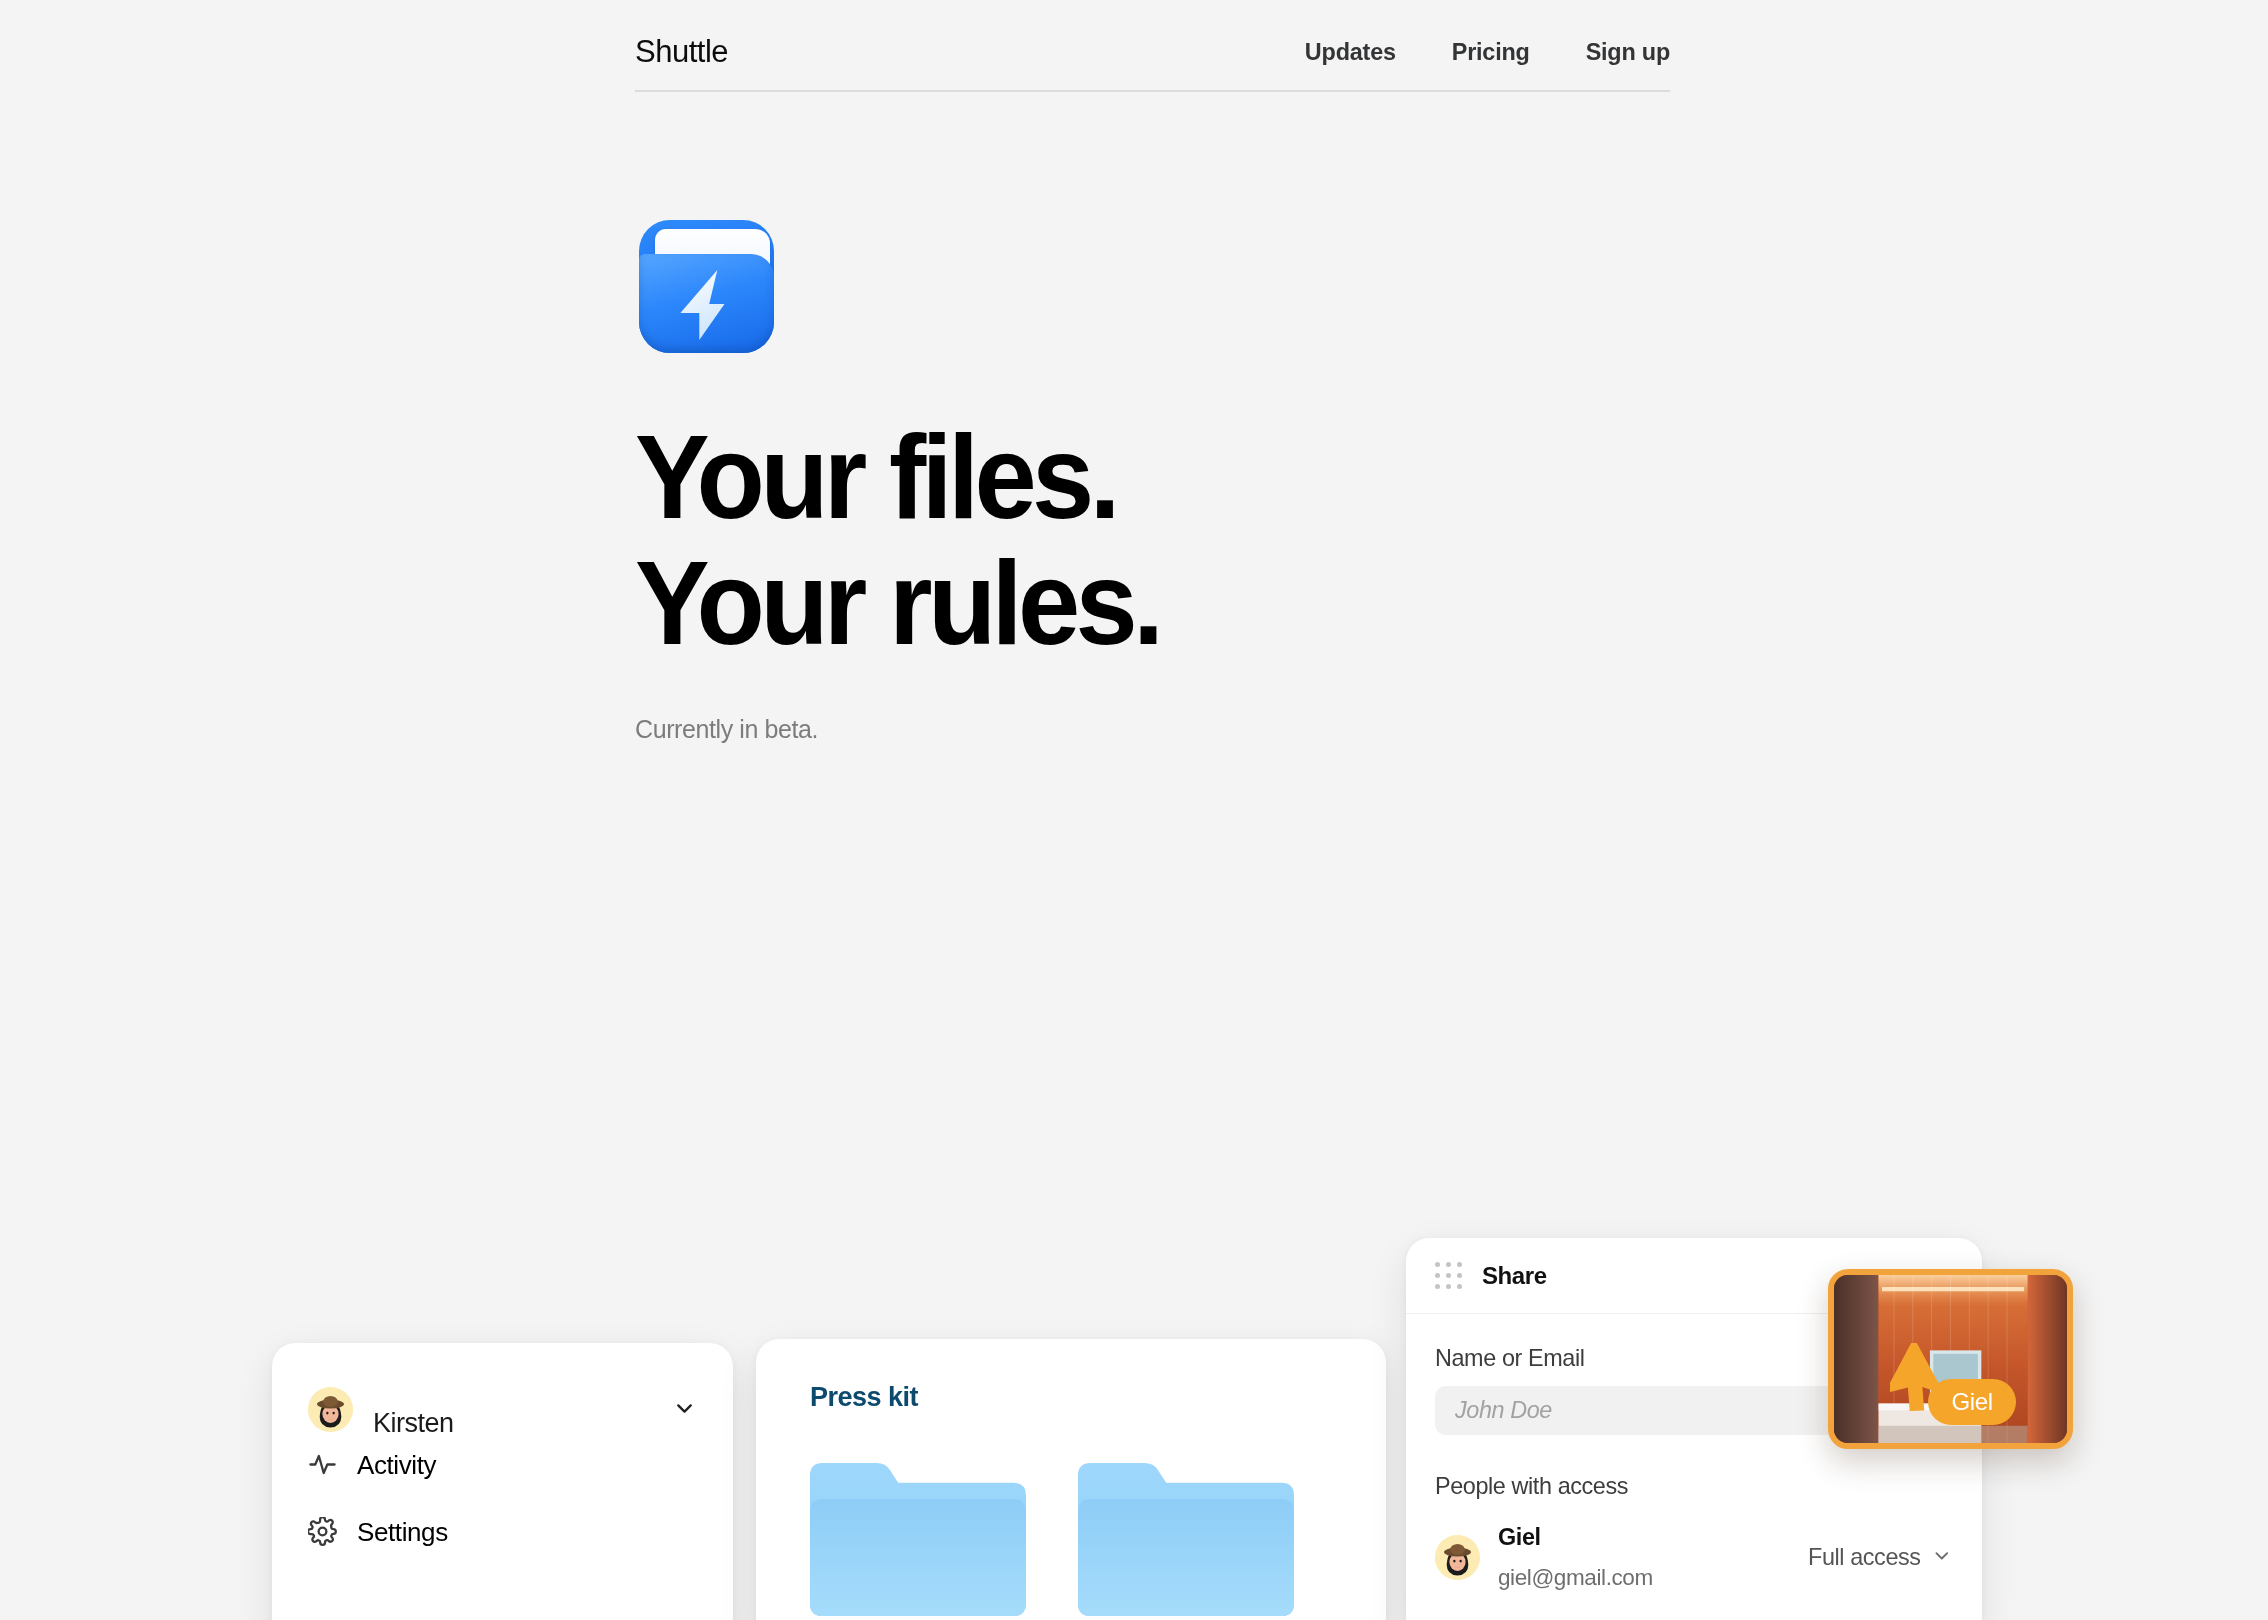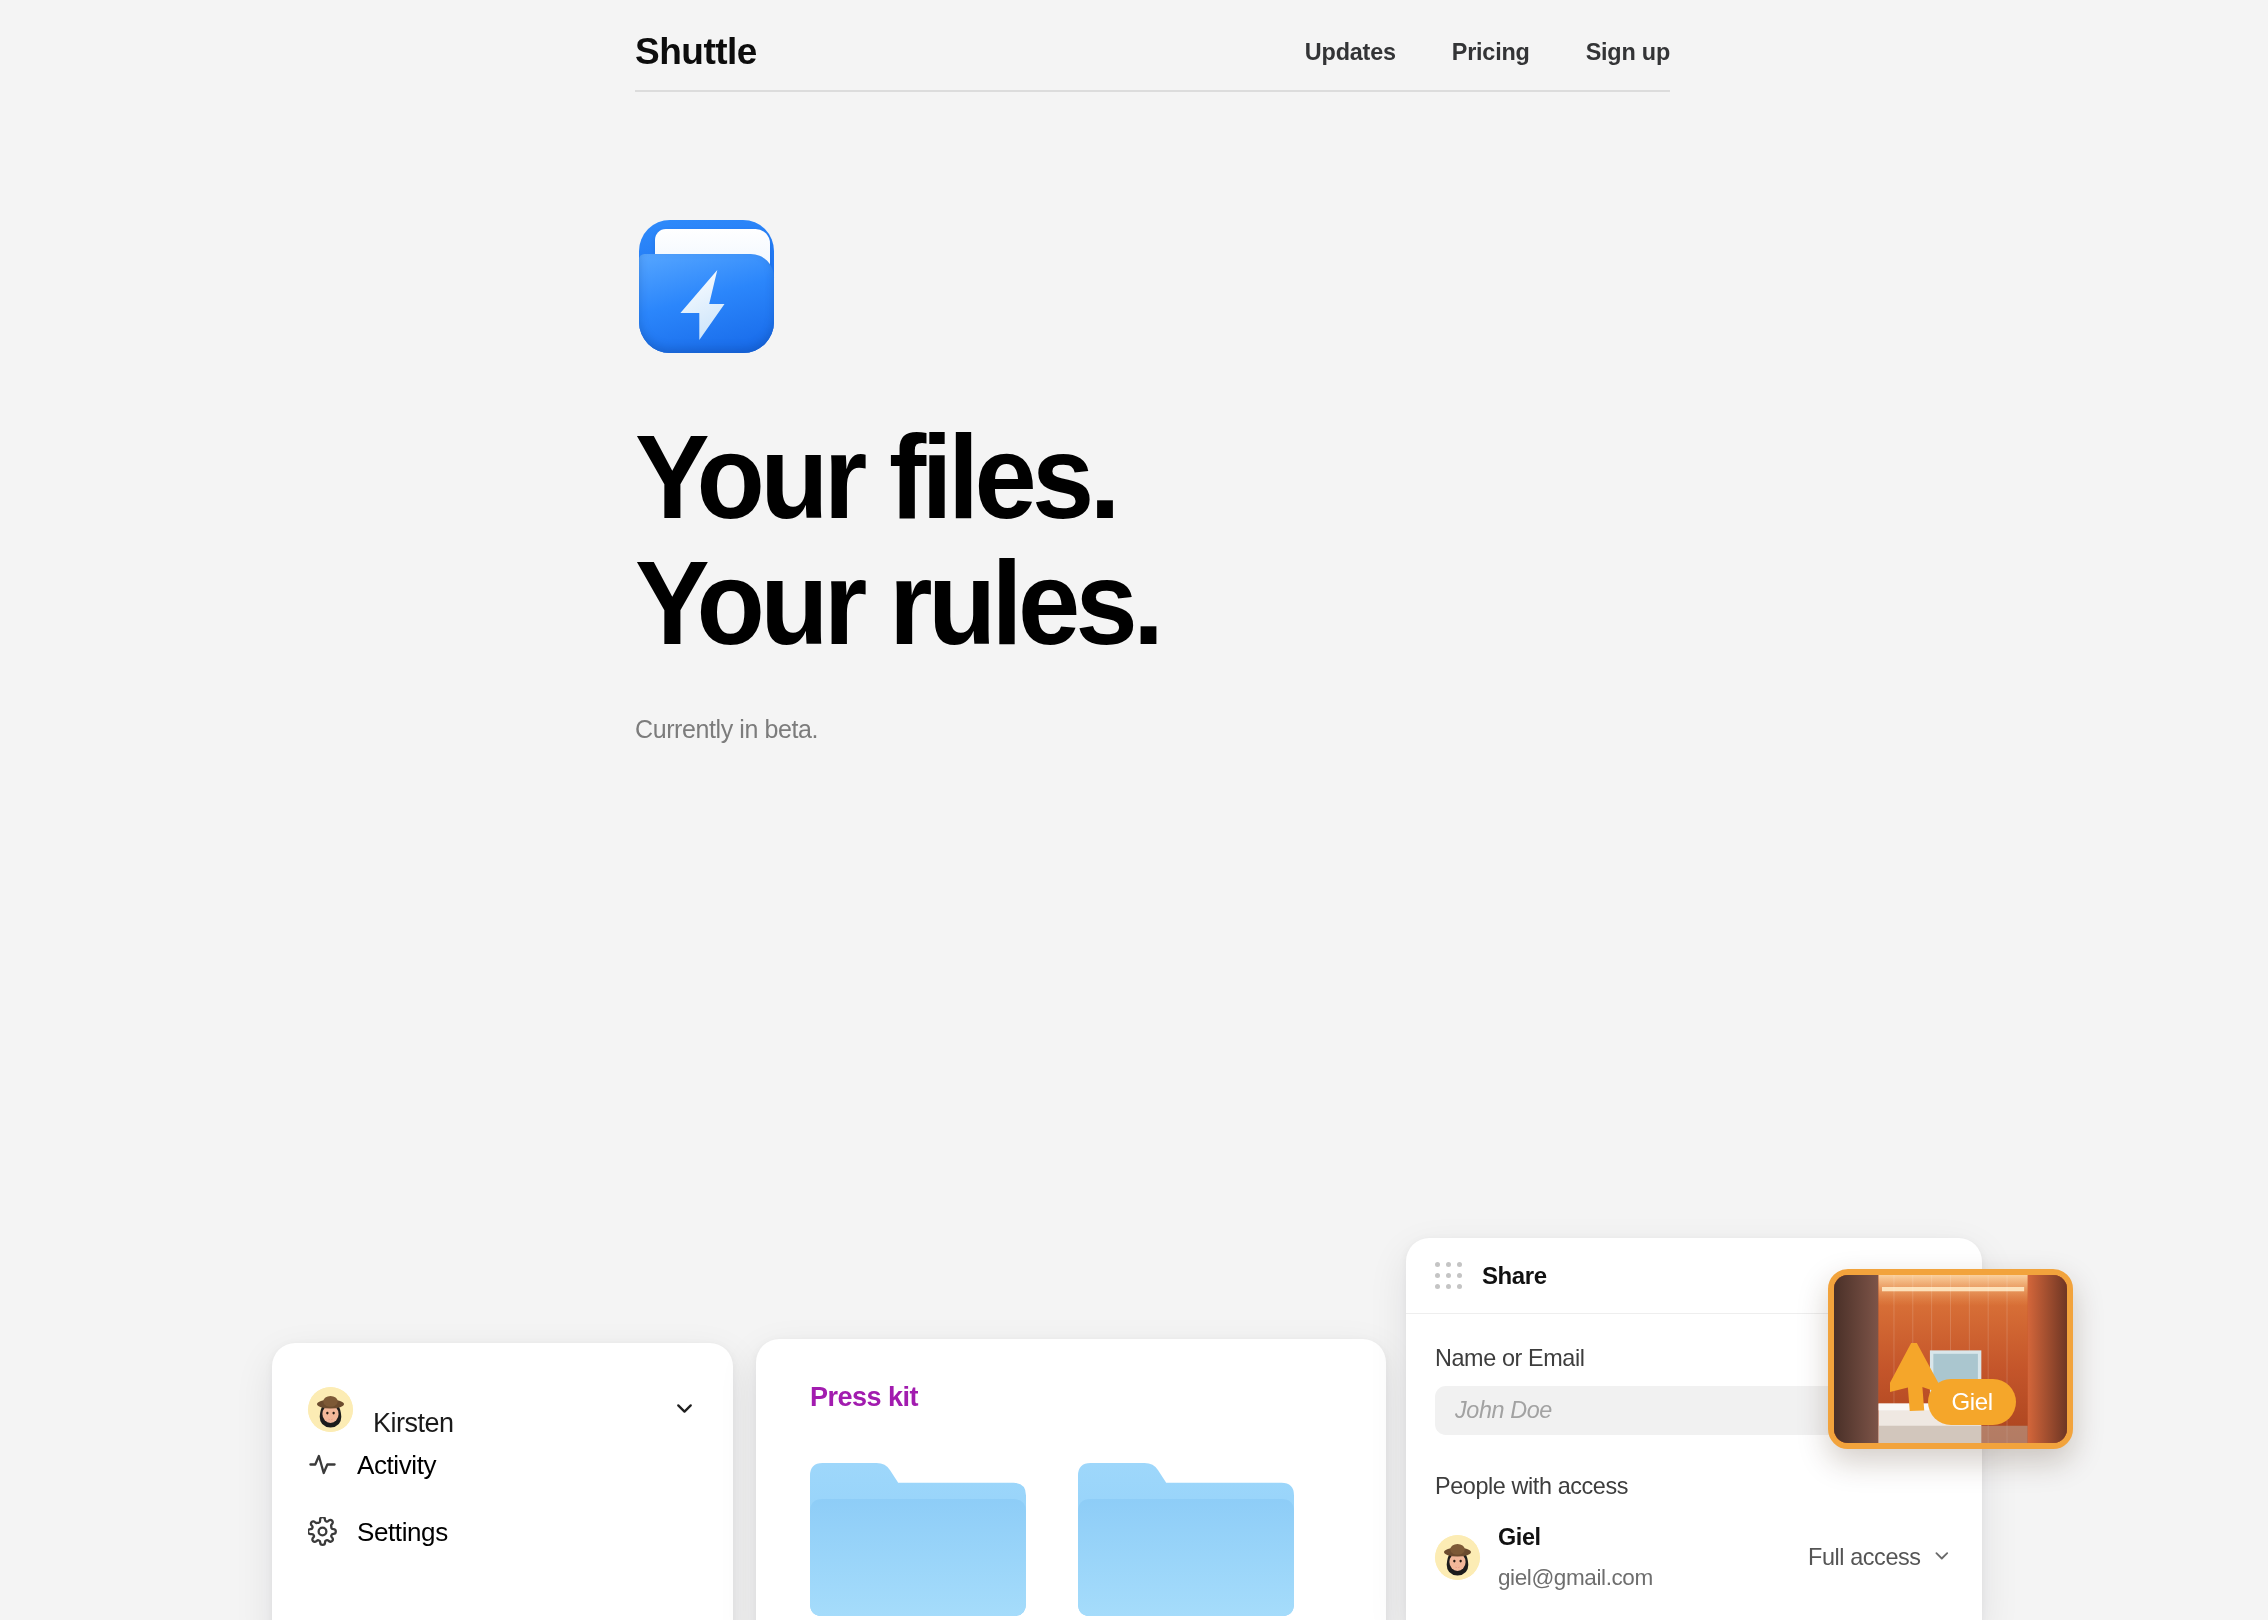--- a/index.html
+++ b/index.html
@@ -11,21 +11,21 @@
     -webkit-font-smoothing: antialiased;
   }
   .page { position: relative; width: 2268px; height: 1620px; }
 
   
   .header {
     position: absolute; left: 635px; top: 16px; width: 1035px; height: 72px;
     display: flex; align-items: center; justify-content: space-between;
   }
   .brand {
-    font-size: 37px; font-weight: bold; color: #0d0d0d;
+    font-size: 31px; font-weight: normal; color: #0d0d0d;
     letter-spacing: -0.5px;
   }
   .nav { display: flex; align-items: center; gap: 56px; }
   .nav-item {
     font-size: 23.4px; font-weight: bold; color: #333436;
     letter-spacing: -0.2px; cursor: pointer;
   }
   .nav-divider {
     position: absolute; left: 635px; top: 90px; width: 1035px; height: 1.8px;
     background: #dcdcdc;
@@ -105,21 +105,21 @@
   .menu-item:first-of-type { margin-top: 31px; }
   .menu-item + .menu-item { margin-top: 20px; }
   .menu-label {
     margin-left: 20px; font-size: 26px; color: #000000; letter-spacing: -0.4px;
   }
 
   
   .press-card { left: 756px; top: 1339px; width: 630px; height: 310px; }
   .press-title {
     margin: 43px 0 0 54px; font-size: 27px; font-weight: bold;
-    color: #a21caf; letter-spacing: -0.5px;
+    color: #0c4a6e; letter-spacing: -0.5px;
   }
   .folders { display: flex; gap: 52px; margin: 50px 0 0 54px; }
   .folder { width: 216px; height: 153px; position: relative; }
 
   
   .share-card {
     left: 1406px; top: 1238px; width: 576px; height: 383px;
     border-radius: 23.4px 23.4px 0 0;
   }
   .share-head {

